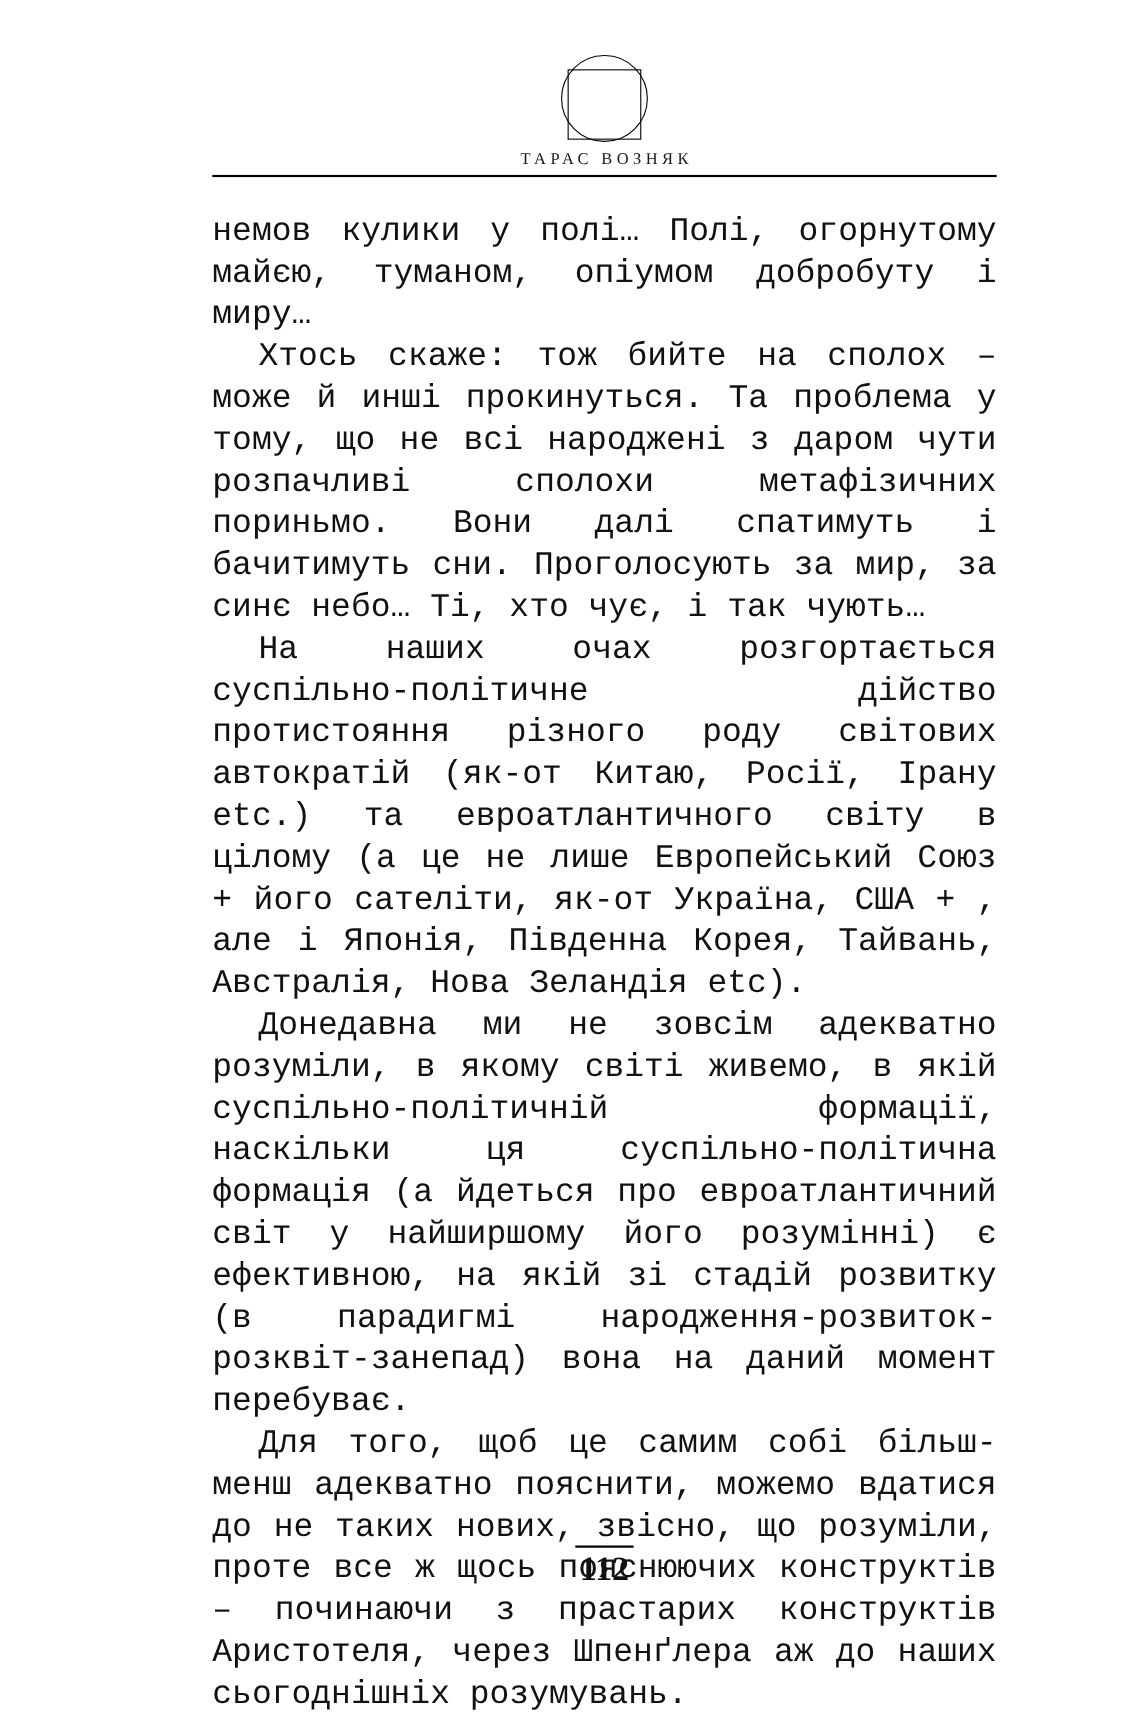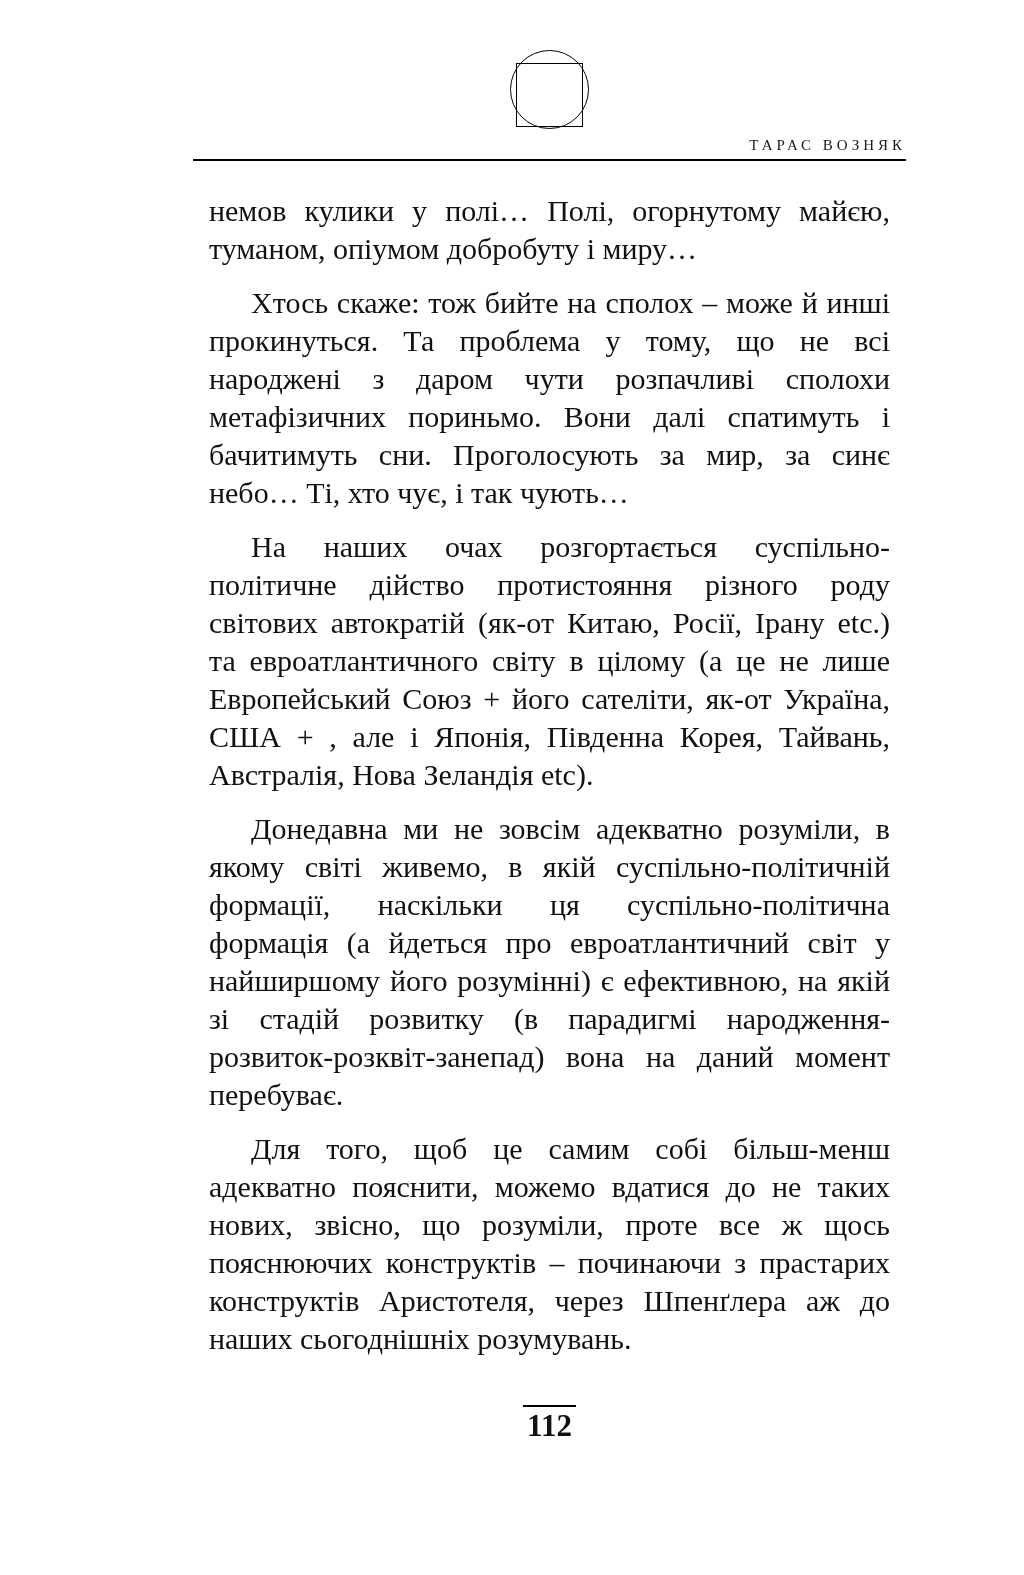--- a/index.html
+++ b/index.html
@@ -40,44 +40,45 @@
   .logo-square {
     position: absolute;
     left: 6px;
     top: 13px;
     width: 65px;
     height: 62px;
     border: 1px solid #000;
   }
   .author-name {
     margin-top: 6px;
-    text-align: right;
+    text-align: center;
     font-size: 15px;
     line-height: 18px;
     letter-spacing: 4px;
     text-indent: 4px; 
     color: #1a1a1a;
   }
   .header-rule {
     border: none;
     border-top: 2px solid #000;
     margin: 5px 0 0 0;
     height: 0;
   }
   
   .body-text {
     margin-top: 31px;
     font-size: 30px;
     line-height: 38px;
     text-align: justify;
   }
   .body-text p {
-    margin: 16px;
+    margin: 0;
     padding: 0;
     text-indent: 42px;
+    font-family: Liberation Mono, monospace;
   }
   .body-text p.no-indent {
     text-indent: 0;
   }
   .body-text p.section-gap {
     margin-top: 38px;
   }
   
   .footer {
     position: absolute;

